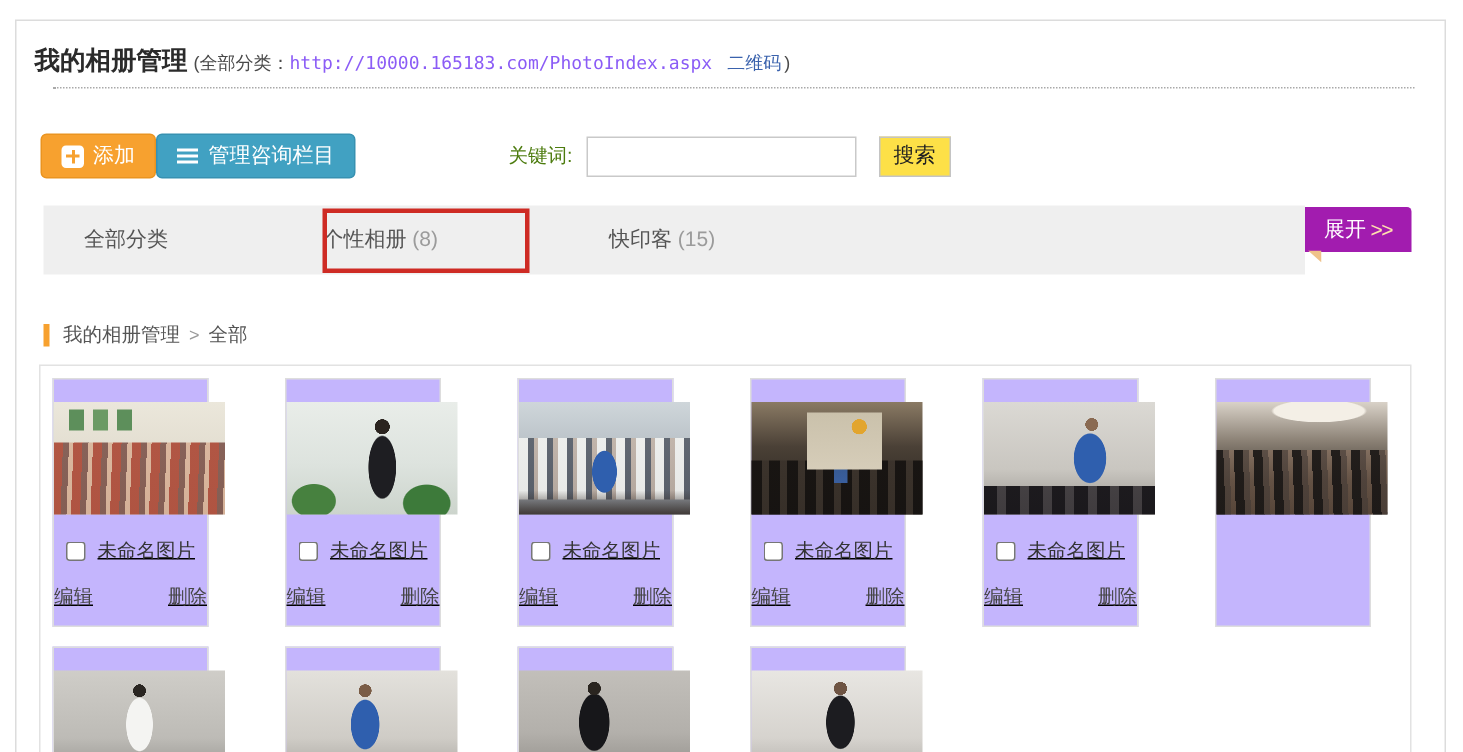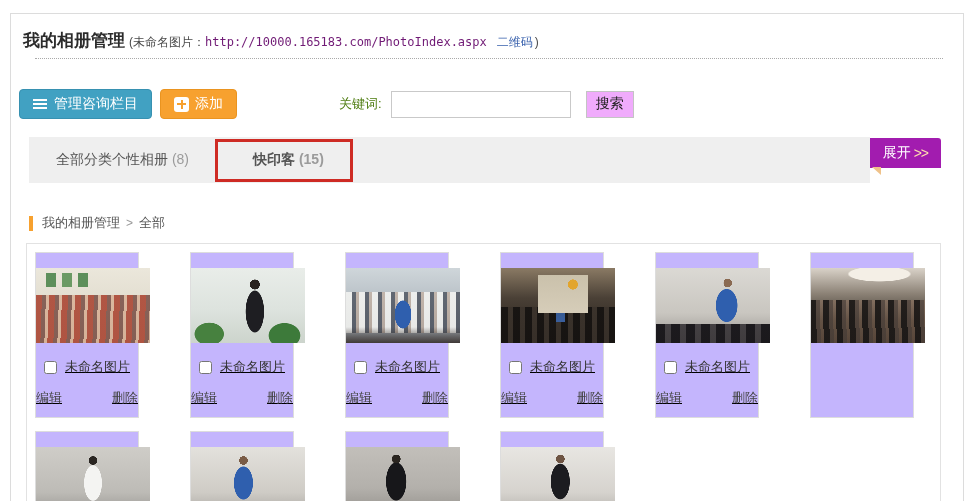--- a/index.html
+++ b/index.html
@@ -8,21 +8,21 @@
 
   .page-container { position: absolute; left: 10px; top: 13px; width: 954px; height: 600px;
     background: #fff; border: 1px solid #dcdcdc; }
 
   
   .header { padding: 15px 14px 9px 12px; }
   .title-line { display: flex; align-items: baseline; flex-wrap: nowrap; white-space: nowrap; }
   .page-title { font-size: 17px; font-weight: bold; color: #2b2b2b;
     font-family: "Liberation Serif", serif; margin-right: 4px; }
   .subtitle { font-size: 12px; color: #4a4a4a; }
-  .column-url { font-family: "DejaVu Sans Mono", monospace; font-size: 12px; color: #701a75; }
+  .column-url { font-family: "DejaVu Sans Mono", monospace; font-size: 12px; color: #8b5cf6; }
   .qr-link { color: #3a62ad; font-size: 12px; margin: 0 2px 0 10px; cursor: pointer; text-decoration: none; font-family: Liberation Mono, monospace; }
   .dotted-divider { border-bottom: 1px dotted #a9a9a9; margin: 6px 6px 0 12px; height: 1px; }
 
   
   .toolbar { display: flex; align-items: center; margin: 21px 14px 0 8px; height: 30px; }
   .btn { display: inline-flex; align-items: center; height: 30px; border-radius: 4px;
     color: #fff; font-size: 14px; cursor: pointer; border: 1px solid transparent; }
   .btn-manage { background: #41a1c2; border-color: #3791b1; padding: 0 13px; }
   .hamburger-icon { width: 14px; height: 10px; margin-right: 7px;
     border-top: 2px solid #fff; border-bottom: 2px solid #fff; position: relative; }
@@ -30,30 +30,30 @@
   .btn-add { background: #f7a12f; border-color: #ea9420; padding: 0 13px; margin-left: 8px; }
   .plus-icon { width: 15px; height: 15px; background: #fff; border-radius: 3px; margin-right: 6px;
     position: relative; }
   .plus-icon::before { content:""; position:absolute; left: 3px; top: 6.5px; width: 9px; height: 2px; background: #f7a12f; }
   .plus-icon::after  { content:""; position:absolute; left: 6.5px; top: 3px; width: 2px; height: 9px; background: #f7a12f; }
   .keyword-group { display: flex; align-items: center; margin-left: 102px; }
   .keyword-label { font-size: 13px; color: #4d7c0f; margin-right: 9px; }
   .search-input { width: 180px; height: 27px; border: 1px solid #c9c9c9; background: #fff;
     padding: 0 6px; font-size: 13px; color: #333; outline: none; }
   .search-btn { margin-left: 15px; height: 27px; padding: 0 9px; font-size: 14px; color: #222;
-    background: #f0abfc; border: 1px solid #c4c4c4; cursor: pointer; }
+    background: #fde047; border: 1px solid #c4c4c4; cursor: pointer; }
 
   
   .tabbar-wrap { display: flex; align-items: flex-start; margin: 18px 22px 0 18px; position: relative; border-radius: 15px; }
   .tabbar { flex: 1; height: 46px; background: #efefef; display: flex; align-items: center; }
   .tab { font-size: 14px; color: #555; cursor: pointer; white-space: nowrap; }
   .tab .count { color: #9b9b9b; }
   .tab-all { margin-left: 27px; }
-  .tab-personal { }
-  .tab-kyk { margin-left: 64px; font-weight: bold; }
+  .tab-personal { margin-left: 103px; }
+  .tab-kyk { margin-left: 114px; }
   .annotation-box { position: absolute; left: 186px; top: 2px; width: 138px; height: 43px;
     border: 3px solid #ce2b24; pointer-events: none; }
   .expand-btn { position: relative; height: 30px; margin-top: 1px; padding: 0 13px;
     background: #a21caf; color: #fff; font-size: 14px; display: inline-flex; align-items: center;
     cursor: pointer; border-top-right-radius: 3px; }
   .expand-btn .chev { color: #ffe2ae; margin-left: 3px; letter-spacing: -1px; }
   .expand-btn::after { content:""; position: absolute; left: 2px; bottom: -7px;
     border-top: 8px solid #efc28a; border-left: 9px solid transparent; border-radius: 0 0 0 4px; }
 
   
@@ -167,36 +167,36 @@
     background-repeat: no-repeat; }
 </style>
 </head>
 <body>
 
 <div class="page-container">
 
   <div class="header">
     <div class="title-line">
       <span class="page-title">我的相册管理</span>
-      <span class="subtitle">(未命名图片：</span>
+      <span class="subtitle">(全部分类：</span>
       <span class="column-url">http://10000.165183.com/PhotoIndex.aspx</span>
       <a class="qr-link">二维码</a>
       <span class="subtitle">)</span>
     </div>
     <div class="dotted-divider"></div>
   </div>
 
   <div class="toolbar">
+    <div class="btn btn-add">
+      <span class="plus-icon"></span>
+      <span>添加</span>
+    </div>
     <div class="btn btn-manage">
       <span class="hamburger-icon"></span>
       <span>管理咨询栏目</span>
-    </div>
-    <div class="btn btn-add">
-      <span class="plus-icon"></span>
-      <span>添加</span>
     </div>
     <div class="keyword-group">
       <span class="keyword-label">关键词:</span>
       <input class="search-input" type="text" value="" style="">
       <button class="search-btn">搜索</button>
     </div>
   </div>
 
   <div class="tabbar-wrap">
     <div class="tabbar">

